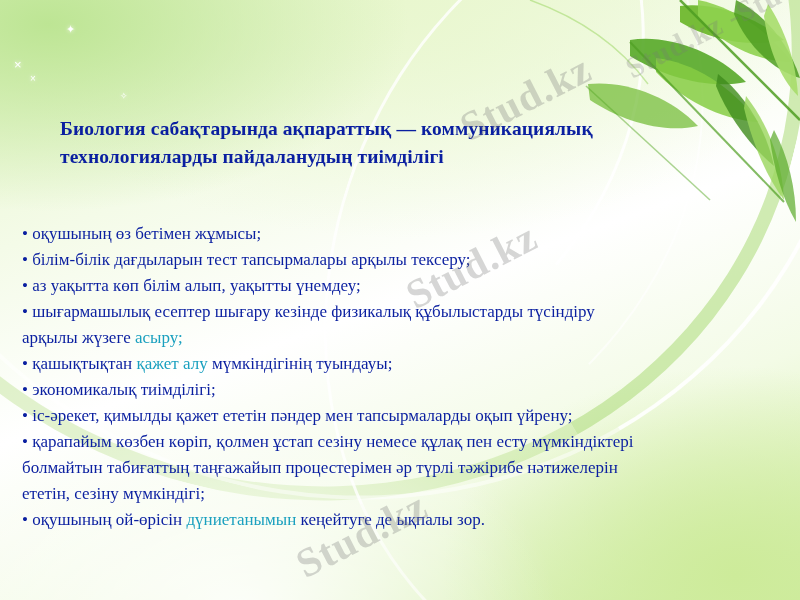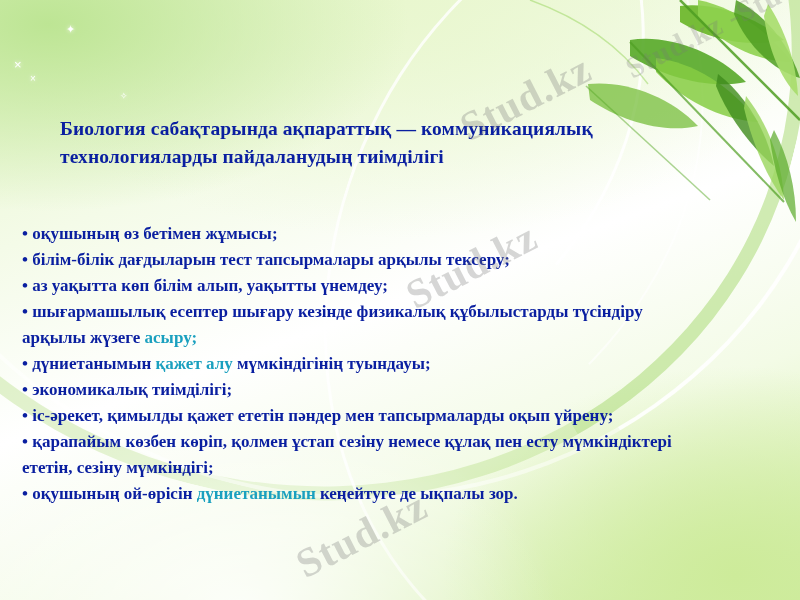--- a/index.html
+++ b/index.html
@@ -108,21 +108,21 @@
     font-size: 19.5px;
     line-height: 1.42;
     letter-spacing: 0.1px;
   }
   .body-list {
     position: absolute;
     left: 22px;
     top: 222px;
     width: 756px;
     color: #0a1fa0;
-    font-weight: bold;
+    font-weight: normal;
     font-size: 17px;
     line-height: 1.47;
   }
   .body-list p {
     margin: 0 0 1px 0;
   }
   .hl {
     color: #1aa0bf;
   }
 
@@ -188,25 +188,26 @@
     <p>• оқушының өз бетімен жұмысы;</p>
     <p>• білім-білік дағдыларын тест тапсырмалары арқылы тексеру;</p>
     <p>• аз уақытта көп білім алып, уақытты үнемдеу;</p>
     <p>
       <span>• шығармашылық есептер шығару кезінде физикалық құбылыстарды түсіндіру</span>
     </p>
     <p>
       <span>арқылы жүзеге </span><span class="hl">асыру;</span>
     </p>
     <p>
-      <span>• дүниетанымын </span><span class="hl">қажет алу</span><span> мүмкіндігінің туындауы;</span>
+      <span>• қашықтықтан </span><span class="hl">қажет алу</span><span> мүмкіндігінің туындауы;</span>
     </p>
     <p>• экономикалық тиімділігі;</p>
     <p>• іс-әрекет, қимылды қажет ететін пәндер мен тапсырмаларды оқып үйрену;</p>
     <p>• қарапайым көзбен көріп, қолмен ұстап сезіну немесе құлақ пен есту мүмкіндіктері</p>
+    <p>болмайтын табиғаттың таңғажайып процестерімен әр түрлі тәжірибе нәтижелерін</p>
     <p>ететін, сезіну мүмкіндігі;</p>
     <p>
       <span>• оқушының ой-өрісін </span><span class="hl">дүниетанымын</span><span> кеңейтуге де ықпалы зор.</span>
     </p>
   </div>
 
   <div class="wm wm-4">Stud.kz -Stud.kz</div>
   <div class="wm wm-1">Stud.kz</div>
   <div class="wm wm-2">Stud.kz</div>
   <div class="wm wm-3">Stud.kz</div>

